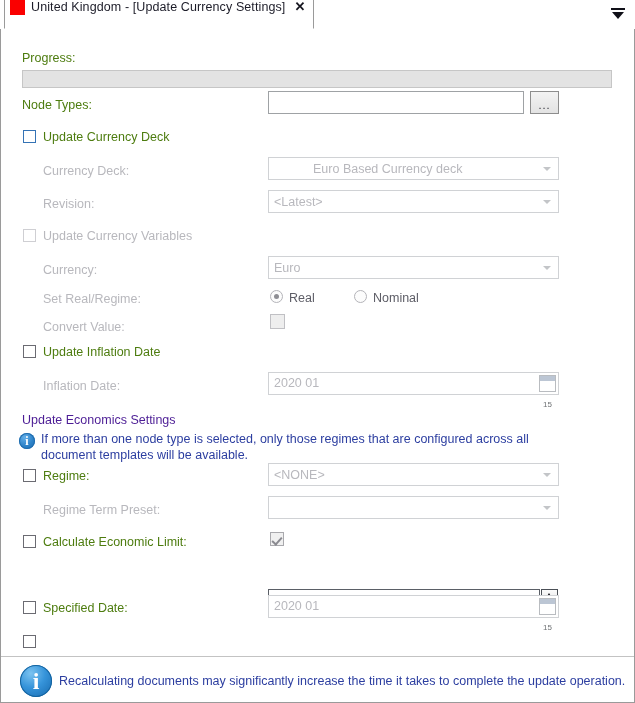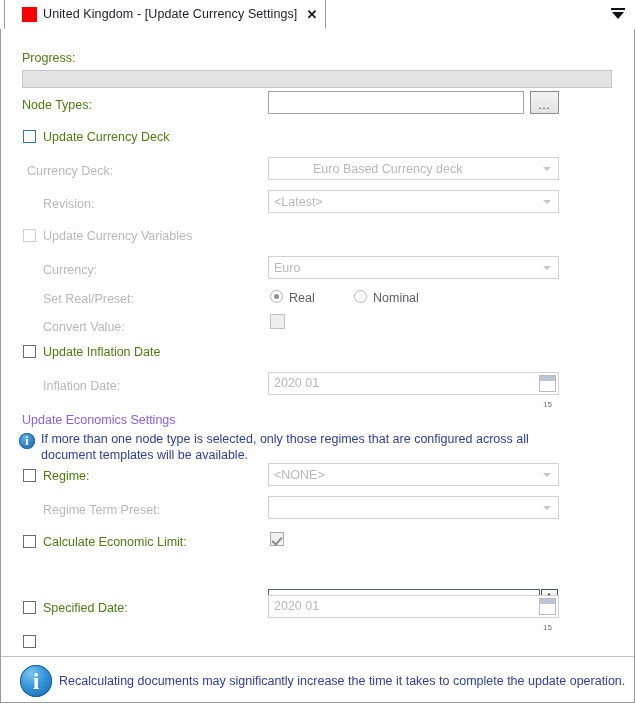--- a/index.html
+++ b/index.html
@@ -36,22 +36,22 @@
   .tab {
     position: absolute;
     left: 4px; top: 0px;
     height: 29px;
     box-sizing: border-box;
     border: 1px solid #9a9a9a;
     border-bottom: 1px solid #ffffff;
     border-top: none;
     background: #ffffff;
     display: flex;
-    align-items: center;
-    padding: 0 6px 0 12px;
+    align-items: flex-start;
+    padding: 0 6px 0 0;
     z-index: 3;
   }
   .tab-swatch {
     width: 15px;
     height: 15px;
     background: #fa0000;
     margin-left: 5px;
     margin-right: 6px;
     flex: 0 0 auto;
   }
@@ -114,21 +114,21 @@
 
   
   .lbl {
     position: absolute;
     font-size: 12.5px;
     color: #4d7c0f;
     white-space: nowrap;
     line-height: 16px;
   }
   .lbl.dim { color: #b8b8bd; }
-  .lbl.section { color: #8b5cf6; text-align: center; }
+  .lbl.section { color: #4c1d95; text-align: center; }
 
   
   .progressbar {
     position: absolute;
     background: #e3e3e3;
     border: 1px solid #c6c6c6;
     box-sizing: border-box;
   }
 
   
@@ -379,42 +379,42 @@
       <div class="lbl" style="left:21px; top:21px;">Progress:</div>
       <div class="progressbar" style="left:21px; top:41px; width:590px; height:18px;"></div>
 
       <div class="lbl" style="left:21px; top:68px;">Node Types:</div>
       <div class="tbox" style="left:267px; top:62px; width:256px; height:23px;"></div>
       <div class="btn-ellipsis" style="left:529px; top:62px; width:29px; height:23px;">...</div>
 
       <div class="cb" style="left:22px; top:101px;"></div>
       <div class="lbl" style="left:42px; top:100px;">Update Currency Deck</div>
 
-      <div class="lbl dim" style="left:26px; top:134px;">Currency Deck:</div>
+      <div class="lbl dim" style="left:42px; top:134px;">Currency Deck:</div>
       <div class="combo" style="left:267px; top:128px; width:291px; height:23px;padding-left:44px;">
         <span>Euro Based Currency deck</span>
         <span class="arrow"></span>
       </div>
 
       <div class="lbl dim" style="left:42px; top:167px;">Revision:</div>
       <div class="combo" style="left:267px; top:161px; width:291px; height:23px;">
         <span>&lt;Latest&gt;</span>
         <span class="arrow"></span>
       </div>
 
       <div class="cb dis" style="left:22px; top:200px;"></div>
       <div class="lbl dim" style="left:42px; top:199px;">Update Currency Variables</div>
 
       <div class="lbl dim" style="left:42px; top:233px;">Currency:</div>
       <div class="combo" style="left:267px; top:227px; width:291px; height:23px;">
         <span>Euro</span>
         <span class="arrow"></span>
       </div>
 
-      <div class="lbl dim" style="left:42px; top:262px;">Set Real/Preset:</div>
+      <div class="lbl dim" style="left:42px; top:262px;">Set Real/Regime:</div>
       <div class="radio on" style="left:269px; top:261px;"></div>
       <div class="lbl dim" style="left:288px; top:261px; color:#5d5d66;">Real</div>
       <div class="radio" style="left:353px; top:261px;"></div>
       <div class="lbl dim" style="left:372px; top:261px; color:#5d5d66;">Nominal</div>
 
       <div class="lbl dim" style="left:42px; top:290px;">Convert Value:</div>
       <div class="cb" style="left:269px; top:285px; width:15px; height:15px; border-color:#c0c0c4; background:#eeeeee;"></div>
 
       <div class="cb gray" style="left:22px; top:316px;"></div>
       <div class="lbl" style="left:42px; top:315px;">Update Inflation Date</div>

